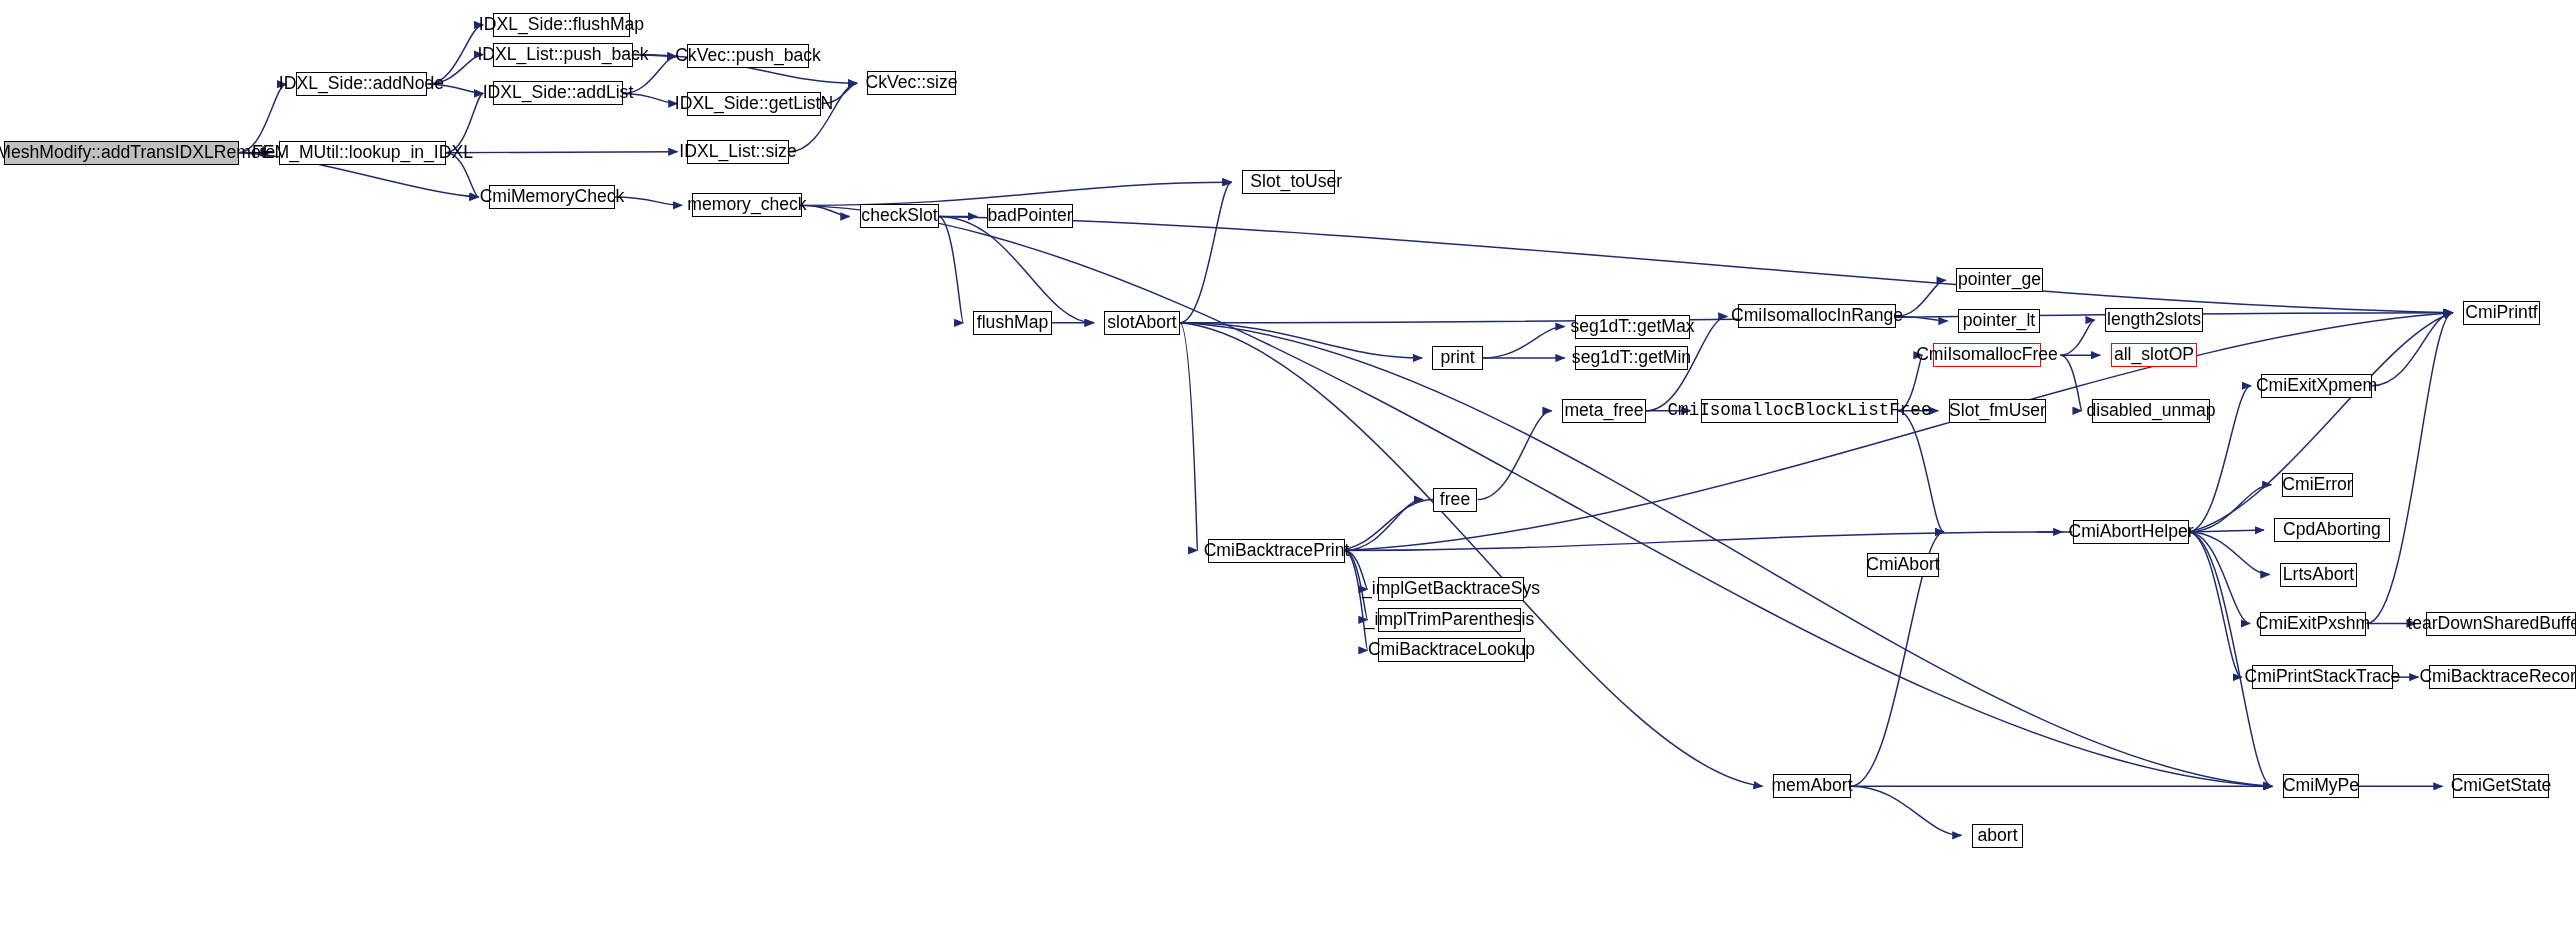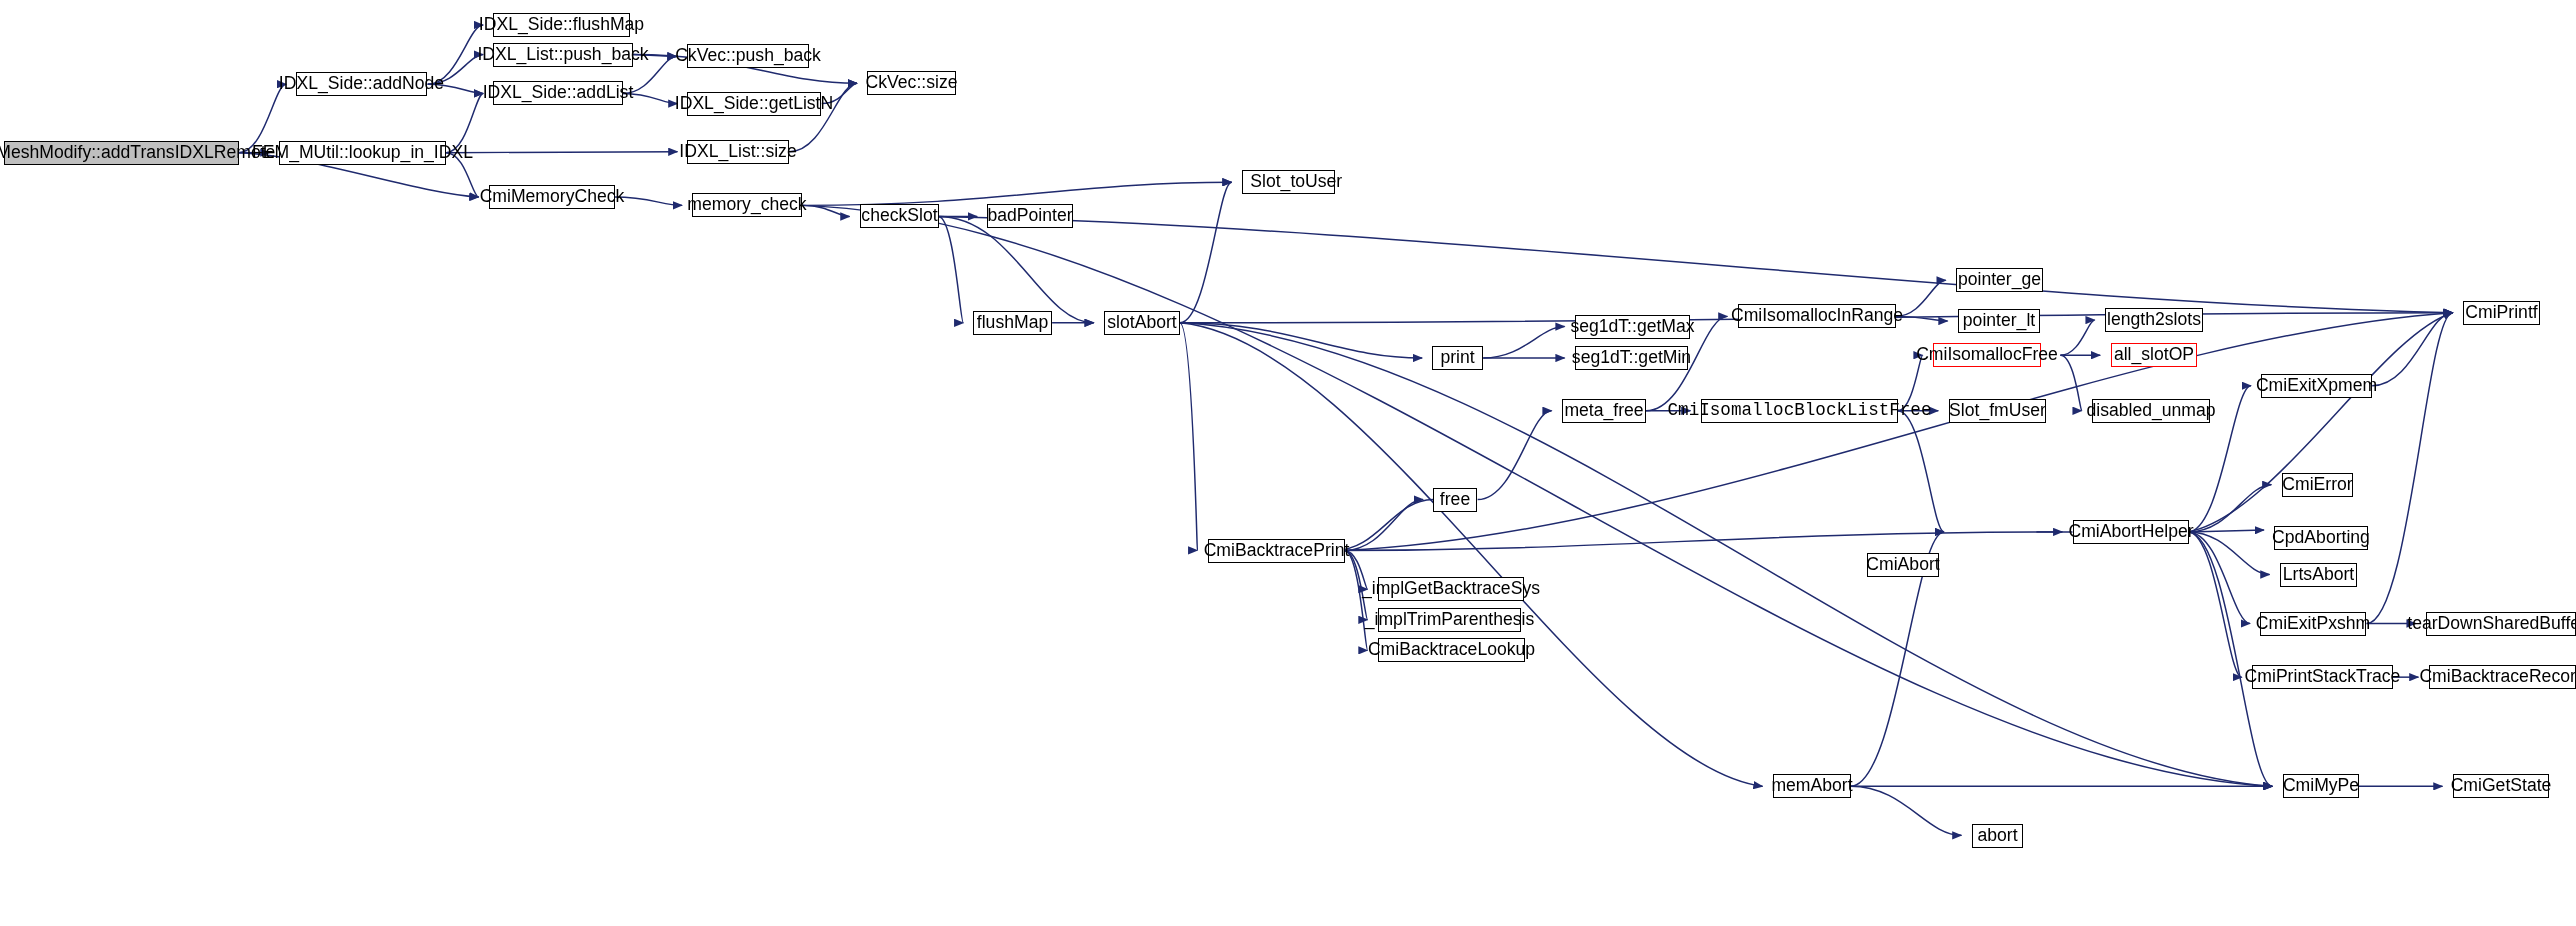--- a/index.html
+++ b/index.html
@@ -228,21 +228,21 @@
       </div>
       <div class="node" style="left: 2073px; top: 520px; width: 116px;">
         <span>CmiAbortHelper</span>
       </div>
       <div class="node" style="left: 2261px; top: 374px; width: 111px;">
         <span>CmiExitXpmem</span>
       </div>
       <div class="node" style="left: 2282px; top: 473px; width: 71px;">
         <span>CmiError</span>
       </div>
-      <div class="node" style="left: 2274px; top: 518px; width: 94px; margin-top: 8px;">
+      <div class="node" style="left: 2274px; top: 518px; width: 116px;">
         <span>CpdAborting</span>
       </div>
       <div class="node" style="left: 2280px; top: 563px; width: 77px;">
         <span>LrtsAbort</span>
       </div>
       <div class="node" style="left: 2260px; top: 612px; width: 106px;">
         <span>CmiExitPxshm</span>
       </div>
       <div class="node" style="left: 2426px; top: 612px; width: 150px;">
         <span>tearDownSharedBuffers</span>

